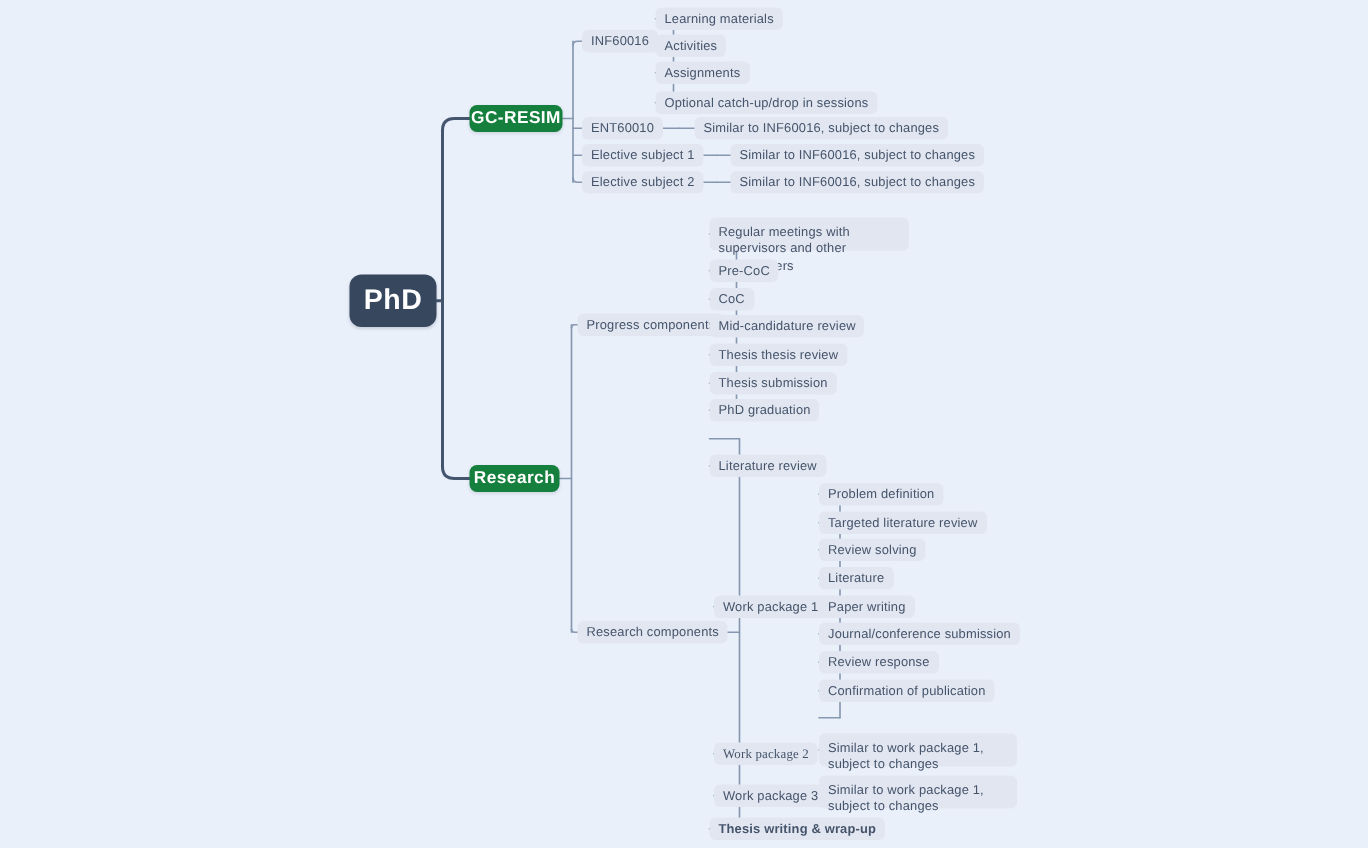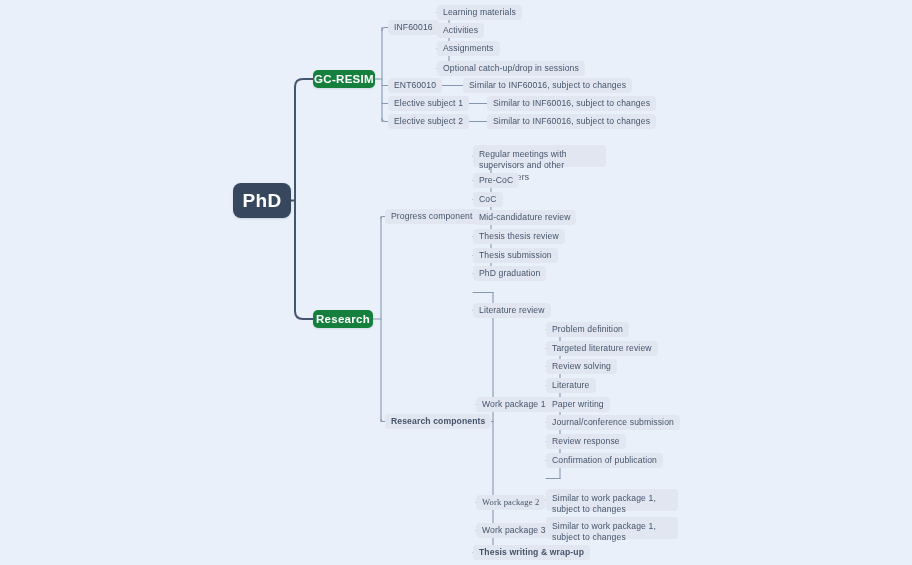--- a/index.html
+++ b/index.html
@@ -201,21 +201,21 @@
   <div class="node node-leaf" style="left:473px; top:229px; height:15px;">
     <span>Thesis thesis review</span>
   </div>
   <div class="node node-leaf" style="left:473px; top:248px; height:15px;">
     <span>Thesis submission</span>
   </div>
   <div class="node node-leaf" style="left:473px; top:266px; height:15px;">
     <span>PhD graduation</span>
   </div>
 
-  <div class="node node-leaf" style="left:385px; top:414px; height:15px;font-weight:bold;">
+  <div class="node node-leaf" style="left:385px; top:414px; height:15px;">
     <span>Research components</span>
   </div>
 
   <div class="node node-leaf" style="left:473px; top:303px; height:15px;">
     <span>Literature review</span>
   </div>
 
   <div class="node node-leaf" style="left:476px; top:397px; height:15px;">
     <span>Work package 1</span>
   </div>

